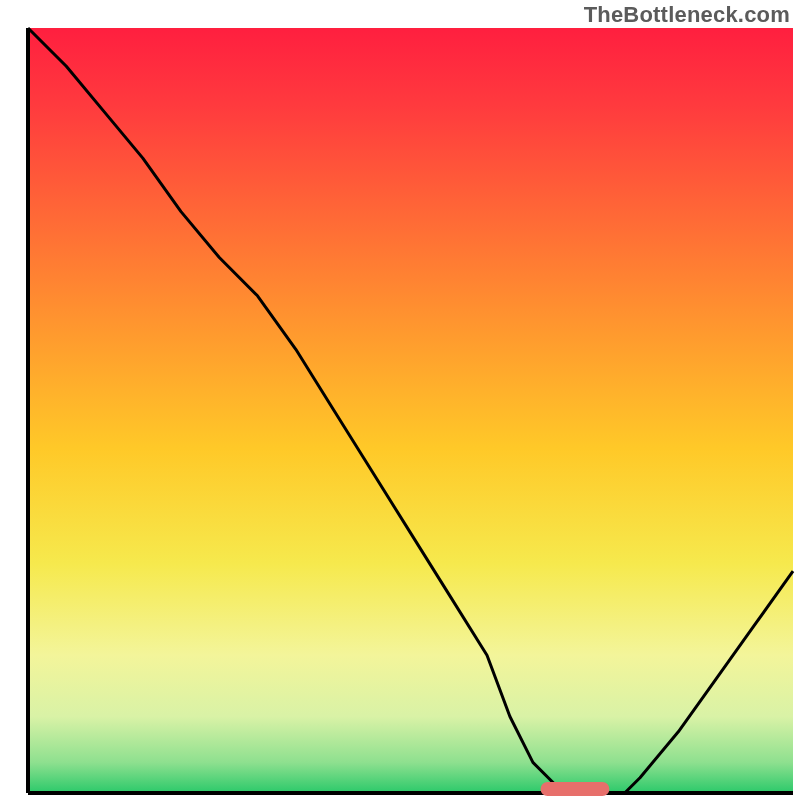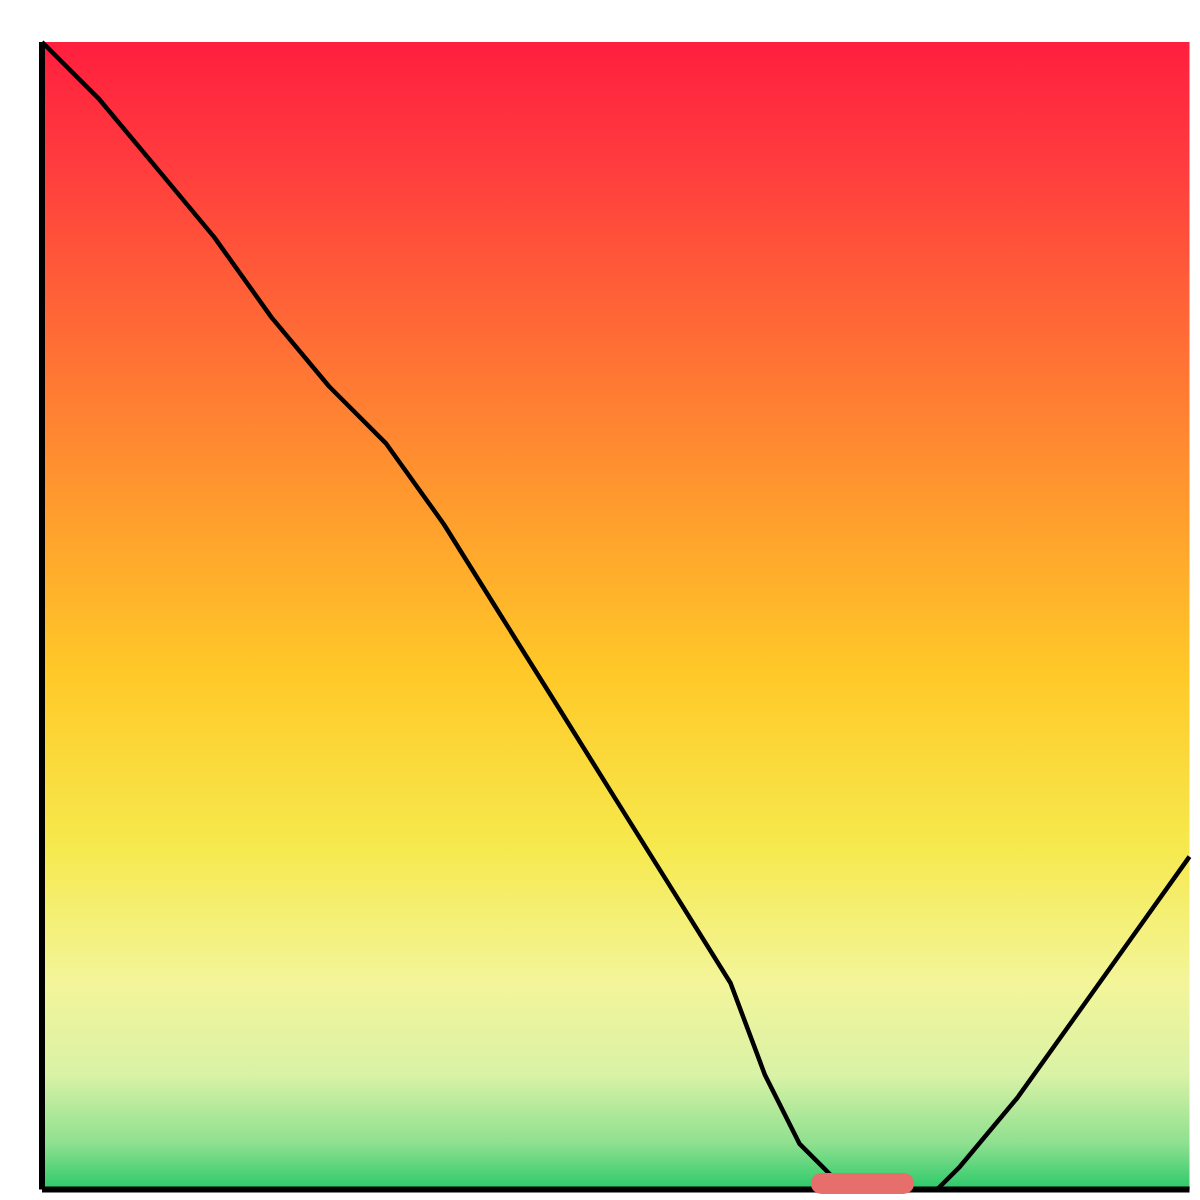--- a/index.html
+++ b/index.html
@@ -28,20 +28,21 @@
   svg.plot {
     position: absolute;
     left: 0;
     top: 0;
   }
 </style>
 </head>
 <body>
 
 <div class="chart-wrap">
+  <div class="watermark">TheBottleneck.com</div>
   <svg class="plot" width="800" height="800" viewBox="0 0 800 800">
     <defs>
       <linearGradient id="bg-grad" x1="0" y1="0" x2="0" y2="1">
           <stop offset="0%" stop-color="#ff1f3f"></stop>
           <stop offset="10%" stop-color="#ff3a3e"></stop>
           <stop offset="25%" stop-color="#ff6a36"></stop>
           <stop offset="40%" stop-color="#ff9a2e"></stop>
           <stop offset="55.00000000000001%" stop-color="#ffc928"></stop>
           <stop offset="70%" stop-color="#f6e94d"></stop>
           <stop offset="82%" stop-color="#f3f59a"></stop>

